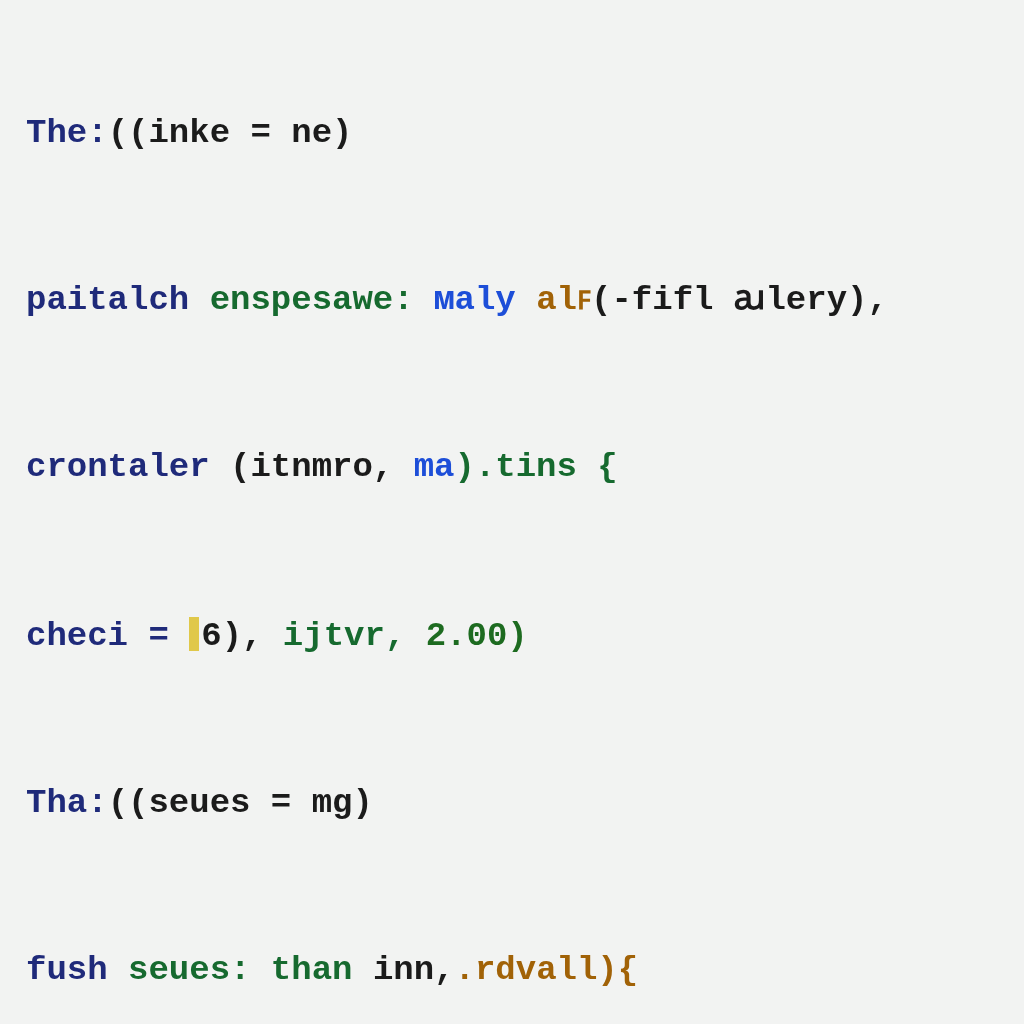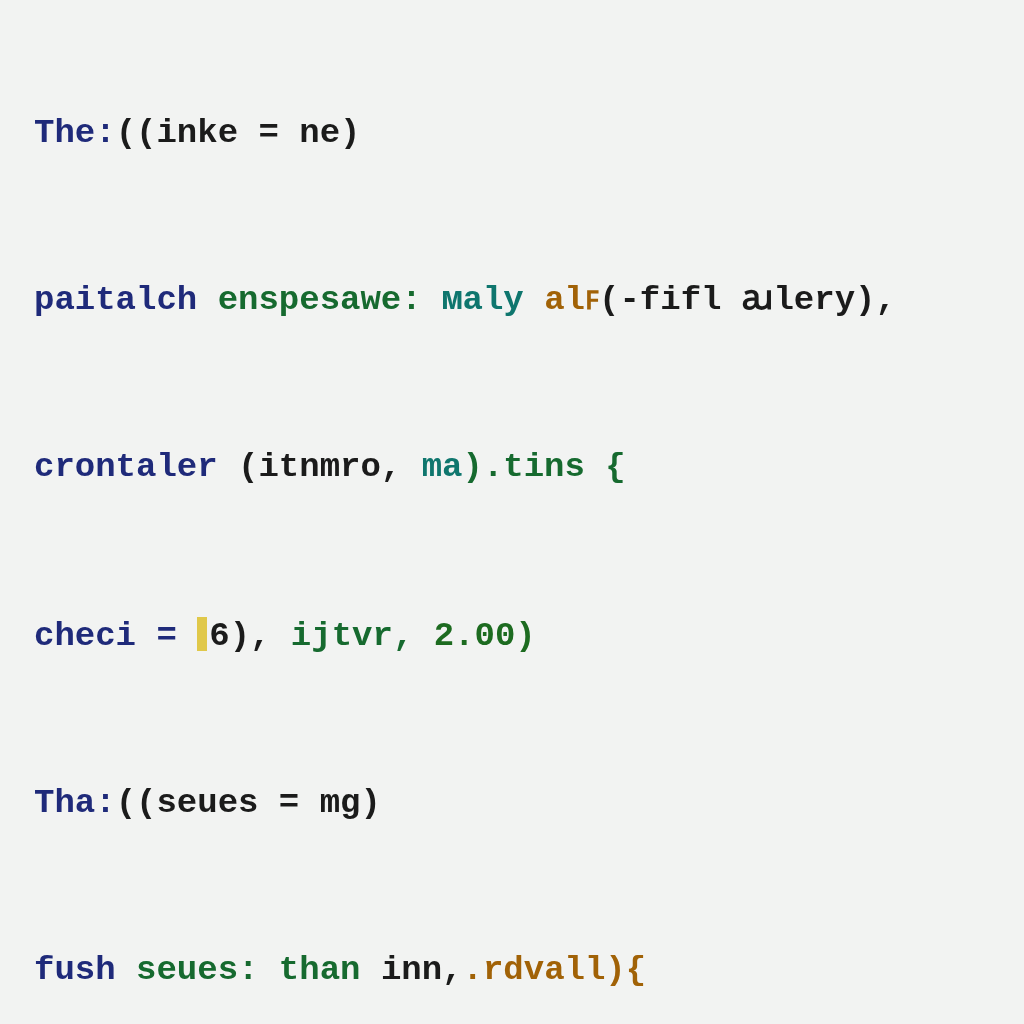--- a/index.html
+++ b/index.html
@@ -25,29 +25,28 @@
     color: #111;
   }
   .code {
     font-size: 34px;
     line-height: 1.00;
     white-space: pre;
     font-weight: 600;
   }
   .line {
     margin-bottom: 31px;
-    margin-left: 8px;
   }
   .line:last-child { margin-bottom: 0; }
 
   
   .kw   { color: #1f2a7a; }   
   .fn   { color: #166a2f; }   
   .num  { color: #1d6b20; }
-  .mag  { color: #0f766e; }   
+  .mag  { color: #1d4ed8; }   
   .brn  { color: #a16207; }
 
   .caret {
     display: inline-block;
     width: 10px;
     height: 34px;
     background: #e0c84a;
     vertical-align: -6px;
     margin-right: 2px;
   }

